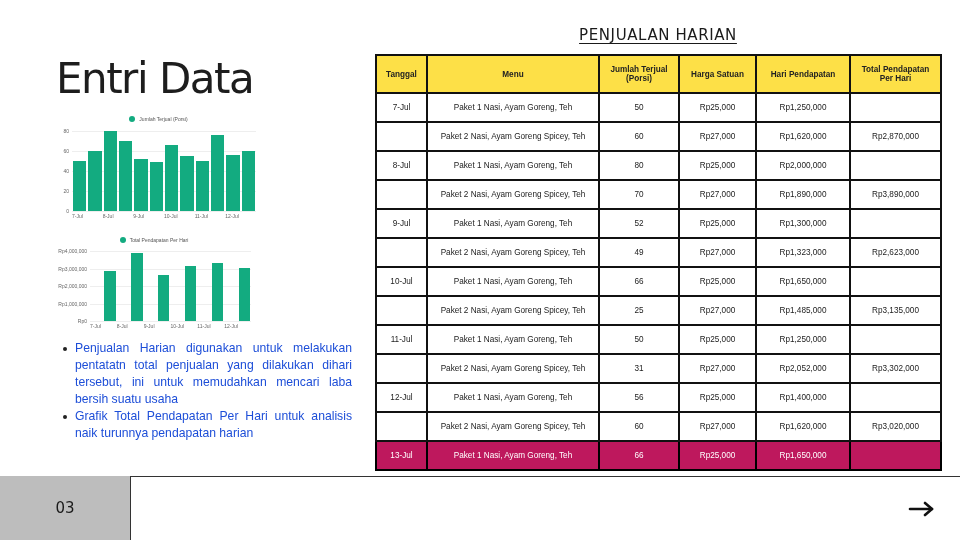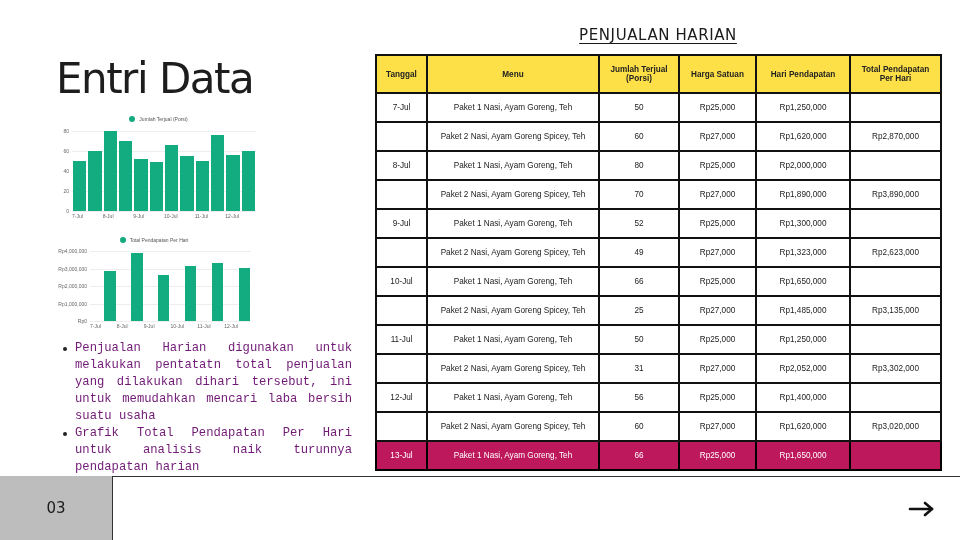--- a/index.html
+++ b/index.html
@@ -26,21 +26,21 @@
     .chart .bar { position: absolute; bottom: 0; background: #13ab80; }
 
     #chart1 { left: 56px; top: 116px; width: 205px; height: 106px; }
     #chart1 .plot { left: 16px; top: 15px; width: 184px; height: 80px; }
 
     #chart2 { left: 54px; top: 237px; width: 200px; height: 95px; }
     #chart2 .plot { left: 36px; top: 14px; width: 161px; height: 70px; }
 
     .bullets {
       position: absolute; left: 62px; top: 340px; width: 290px;
-      font-family: Liberation Mono, monospace; font-size: 12.2px; line-height: 17px; color: #701a75;
+      font-family: Liberation Sans, sans-serif; font-size: 12.2px; line-height: 17px; color: #1d4ed8;
       list-style: none;
     }
     .bullets li { position: relative; padding-left: 13px; text-align: justify; text-align-last: left; }
     .bullets li::before {
       content: ""; position: absolute; left: 1px; top: 7px; width: 4px; height: 4px;
       border-radius: 50%; background: #222;
     }
 
     .table-title {
       position: absolute; left: 376px; width: 564px; top: 26px; text-align: center;
@@ -55,21 +55,21 @@
     }
     table.sales th, table.sales td {
       border: 2px solid #111; text-align: center; vertical-align: middle;
       height: 29px; padding: 0 4px; line-height: 9px;
     }
     table.sales th { background: #fde047; font-weight: 700; height: 38px; }
     table.sales tr.highlight td { background: #be185d; color: #fff; border-color: #000; }
 
     .footer-line { position: absolute; left: 0; right: 0; top: 476px; height: 1px; background: #333; }
     .page-num-box {
-      position: absolute; left: 0; top: 476px; width: 113px; height: 64px;
+      position: absolute; left: 0; top: 476px; width: 131px; height: 64px;
       background: #bdbdbd; border-right: 1px solid #333;
       display: flex; align-items: center; justify-content: center;
       font-family: "DejaVu Sans", sans-serif; font-size: 15px; color: #1a1a1a;
     }
     .next-arrow {
       position: absolute; left: 908px; top: 498px; width: 28px; height: 22px;
       cursor: pointer;
     }
   </style>
 </head>

